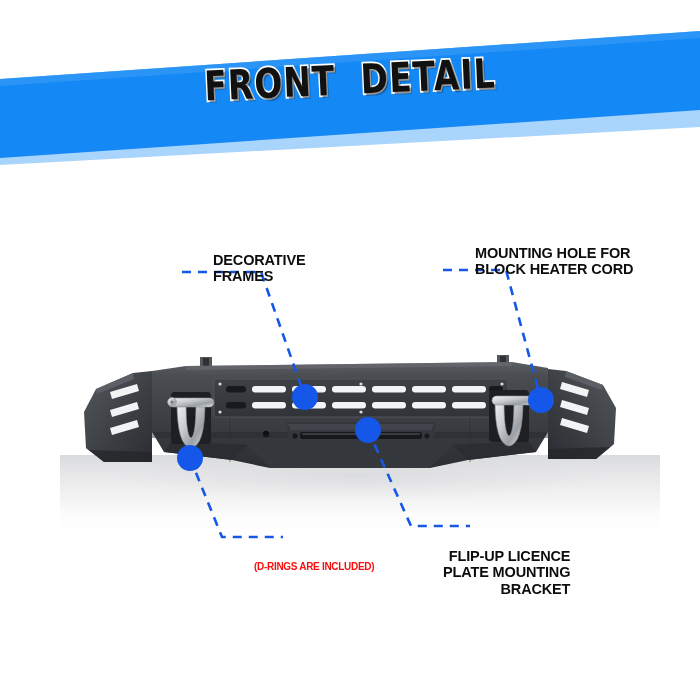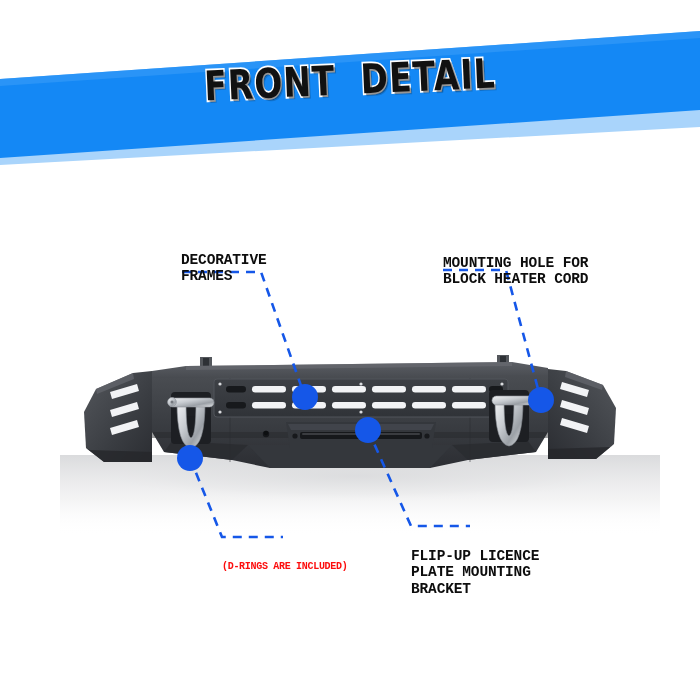--- a/index.html
+++ b/index.html
@@ -45,40 +45,41 @@
     paint-order: stroke fill;
     text-shadow:
        2px 2px 0 rgba(0,0,0,0.30),
        3px 3px 0 rgba(0,0,0,0.16);
     transform: rotate(-2.55deg) scaleX(0.80);
   }
 
   
   .label {
     position: absolute;
-    font-family: Liberation Mono, monospace;
+    font-family: Liberation Sans, sans-serif;
     font-weight: bold;
     color: #0d0d0d;
     font-size: 14.5px;
     line-height: 1.14;
     letter-spacing: -0.15px;
     white-space: pre-line;
+    margin-left: 32px;
   }
   .label .sub {
     display: block;
     color: #fc0d0d;
     font-size: 10px;
     letter-spacing: -0.3px;
     margin-top: 1px;
     text-align: right;
   }
   #label-decorative-frames { left: 181px; top: 235px; }
-  #label-block-heater      { left: 443px; top: 238px; }
+  #label-block-heater      { left: 443px; top: 228px; }
   #label-dring             { left: 222px; top: 543px; }
-  #label-licence-plate     { left: 411px; top: 531px; }
+  #label-licence-plate     { left: 411px; top: 531px; text-align: right; }
 
   
   #leaders {
     position: absolute;
     left: 0; top: 0;
     width: 700px; height: 700px;
     pointer-events: none;
   }
 
   

